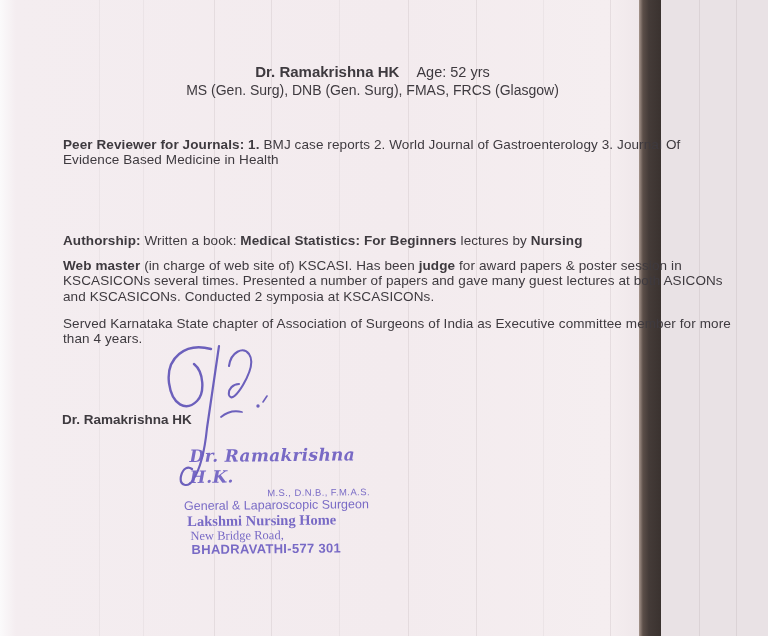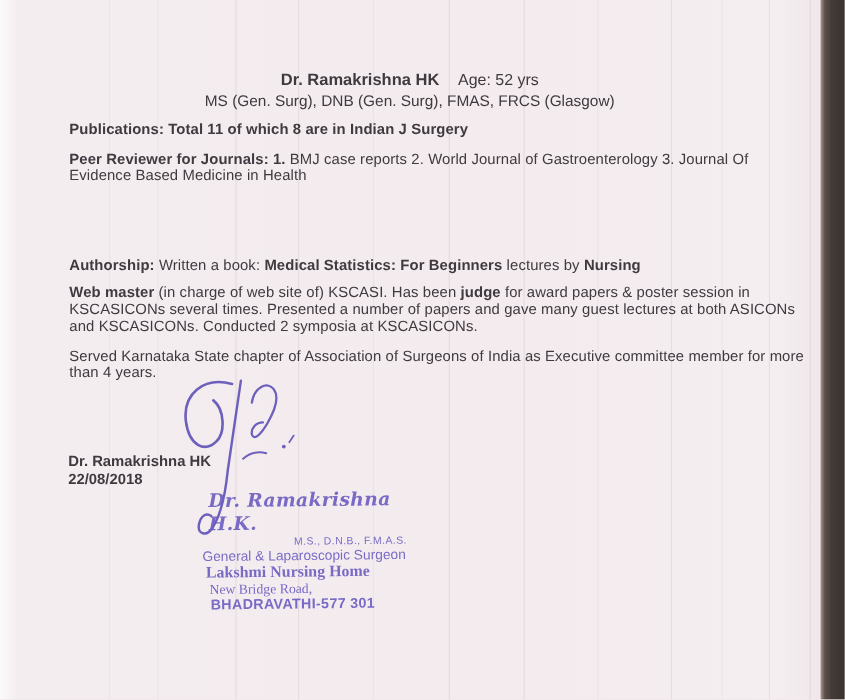--- a/index.html
+++ b/index.html
@@ -9,21 +9,21 @@
     --paper:#f4edf0;
     --edge:#443b38;
   }
   html,body{margin:0;padding:0;}
   body{
     width:768px;height:636px;overflow:hidden;
     font-family:"Liberation Sans",sans-serif;
     background:#e9e2e5;
   }
   .page{
-    position:relative;width:768px;height:636px;
+    position:relative;width:661px;height:636px;
     background:
       linear-gradient(90deg, #fbfafb 0px, var(--paper) 16px, #f3ebee 60%, #f5eef0 92%, #efe7ea 97%),
       var(--paper);
     color:var(--ink);
   }
   
   .crease{
     position:absolute;top:0;bottom:0;width:1px;
     background:rgba(96,74,86,0.10);
     pointer-events:none;
@@ -93,29 +93,27 @@
 
   <div class="scan-edge"></div>
 
   <div class="header">
     <div>
       <span class="name">Dr. Ramakrishna HK</span><span class="age">Age: 52 yrs</span>
     </div>
     <div>MS (Gen. Surg), DNB (Gen. Surg), FMAS, FRCS (Glasgow)</div>
   </div>
 
-  <div class="para p1 nowrap"><span style="font-weight: 700;">Publications: Total 11 of which 8 are in Indian J Surgery</span></div>
   <div class="para p2"><span style="font-weight: 700;">Peer Reviewer for Journals: 1.</span><span> BMJ case reports 2. World Journal of Gastroenterology 3. Journal Of Evidence Based Medicine in Health</span></div>
   <div class="para p5 nowrap"><span style="font-weight: 700;">Authorship:</span><span> Written a book: </span><span style="font-weight: 700; margin-top: 41px;">Medical Statistics: For Beginners</span><span> lectures by </span><span style="font-weight: 700;">Nursing</span></div>
   <div class="para p6"><span style="font-weight: 700;">Web master</span><span> (in charge of web site of) KSCASI. Has been </span><span style="font-weight: 700;">judge</span><span> for award papers &amp; poster session in KSCASICONs several times. Presented a number of papers and gave many guest lectures at both ASICONs and KSCASICONs. Conducted 2 symposia at KSCASICONs.</span></div>
   <div class="para p7"><span>Served Karnataka State chapter of Association of Surgeons of India as Executive committee member for more than 4 years.</span></div>
 
   <div class="signoff">
     <div>Dr. Ramakrishna HK</div>
-    <div>22/08/2018</div>
   </div>
 
   <svg class="signature" width="190" height="170" viewBox="0 0 190 170">
     <path d="M61,16 C35,9 16,25 19,50 C22,72 36,79 47,68 C55,60 54,39 44,31" stroke-width="2.4"></path>
     <path d="M69,13 C65,42 61,69 57,95 C55,115 51,135 43,147 C38,155 29,153 31,143 C33,135 38,133 42,136" stroke-width="2.2"></path>
     <path d="M79,33 C81,19 93,13 99,21 C104,28 100,40 93,52 C87,62 81,68 79,62 C78,56 83,51 89,51" stroke-width="2.1"></path>
     <path d="M71,84 C77,79 84,77 92,79" stroke-width="1.8"></path>
     <circle class="dot" cx="108" cy="73" r="1.7"></circle>
     <path d="M113,69 L117,63" stroke-width="1.6"></path>
   </svg>

